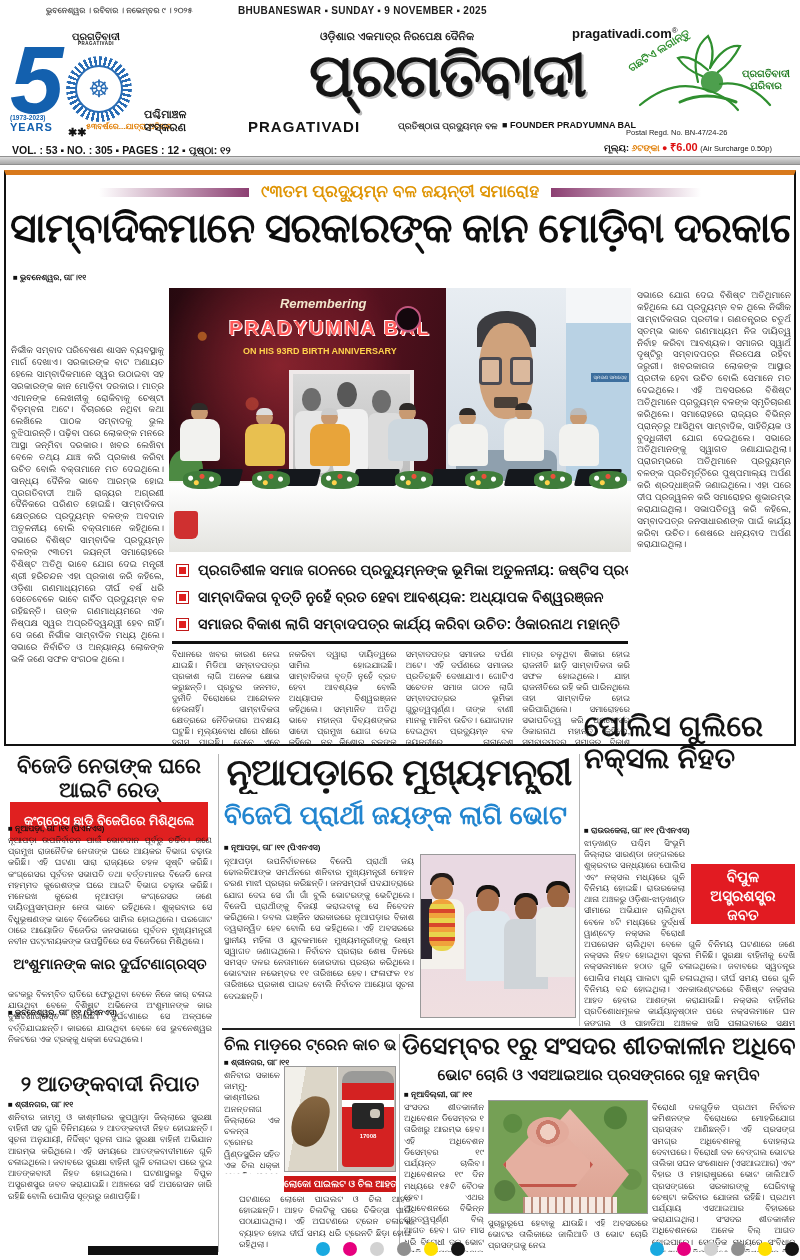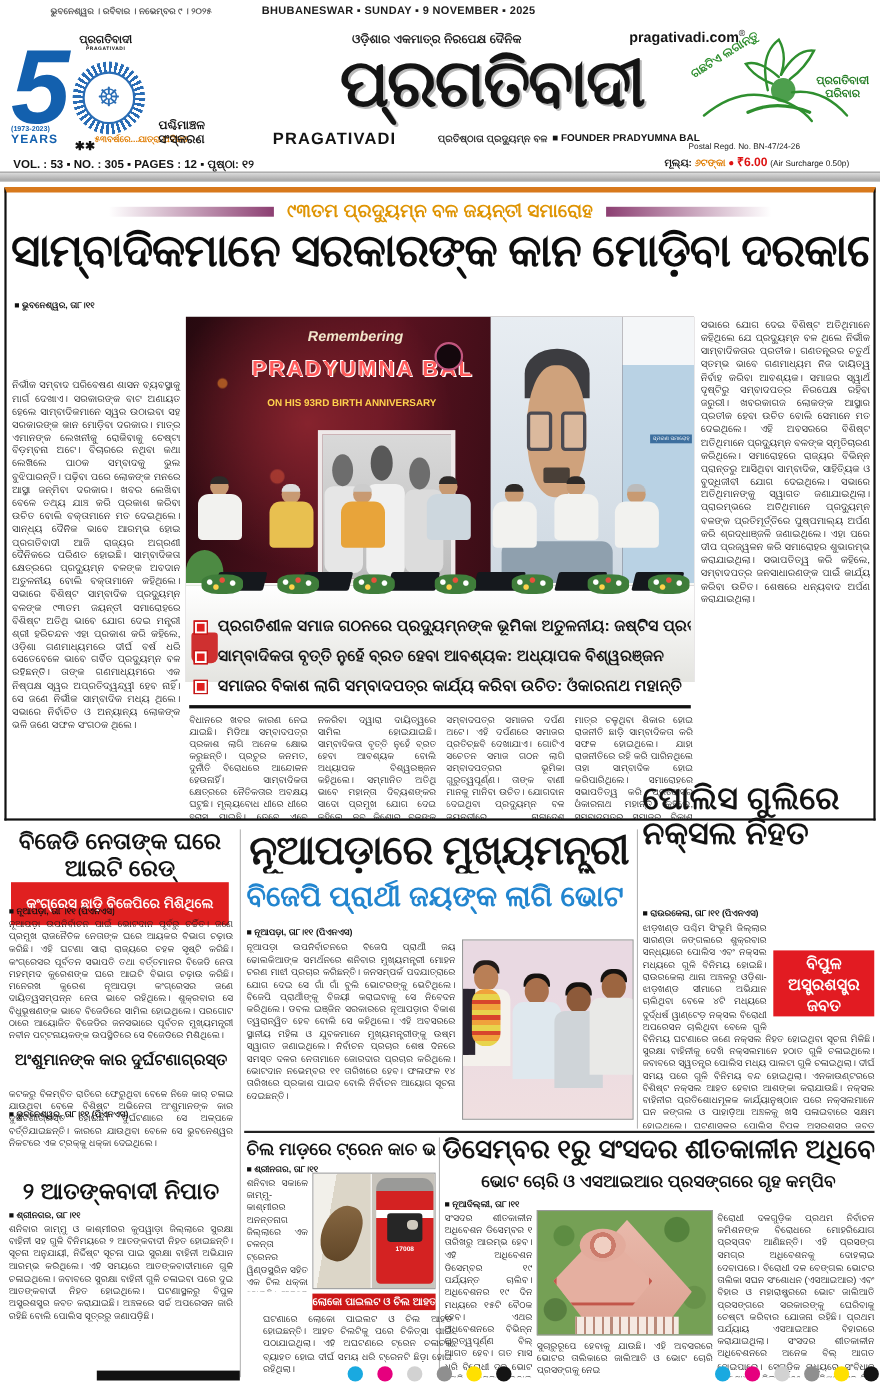--- a/index.html
+++ b/index.html
@@ -61,21 +61,21 @@
   .kicker-txt { color:#df9403; font-weight:900; font-size:17px; white-space:nowrap; }
   .lead-h1 { position:absolute; left:4px; top:26px; width:780px; text-align:center; font-size:41px; font-weight:900;
     letter-spacing:-1px; white-space:nowrap; overflow:hidden; height:62px; line-height:1.35; color:#0d0d0d; }
   .lead-byline { position:absolute; left:7px; top:98px; }
   .lead-intro { position:absolute; left:5px; top:112px; width:153px; height:50px; border-top:2px solid #222; border-bottom:2px solid #222;
     padding:4px 2px; font-weight:800; font-size:9px; text-align:center; overflow:hidden; line-height:1.35; }
   .lead-colL { position:absolute; left:5px; top:170px; width:153px; height:398px; font-size:9px; }
   .lead-colR { position:absolute; left:631px; top:115px; width:154px; height:452px; font-size:9px; }
 
   
-  .lead-photo { position:absolute; left:163px; top:113px; width:462px; height:332px; overflow:hidden; background:#201018; }
+  .lead-photo { position:absolute; left:163px; top:113px; width:462px; height:264px; overflow:hidden; background:#201018; }
   .pp-back { position:absolute; left:0; top:0; width:60%; height:73%;
     background:
       radial-gradient(circle at 12% 25%, rgba(242,140,40,.55) 0 4px, transparent 5px),
       radial-gradient(circle at 30% 60%, rgba(230,90,60,.45) 0 6px, transparent 7px),
       radial-gradient(circle at 48% 20%, rgba(250,170,60,.4) 0 3px, transparent 4px),
       radial-gradient(circle at 8% 75%, rgba(250,170,60,.35) 0 5px, transparent 6px),
       radial-gradient(circle at 55% 75%, rgba(240,120,50,.4) 0 4px, transparent 5px),
       radial-gradient(circle at 40% 40%, rgba(150,40,50,.8), transparent 60%),
       linear-gradient(100deg,#26090f,#5a1220 60%,#3a0d16); }
   .pp-portrait { position:absolute; left:60%; top:0; width:26%; height:73%; background:linear-gradient(#e8edf2,#cfd9e2); }
@@ -128,21 +128,21 @@
 
   
   .h-itraid { left:8px; top:754px; width:202px; text-align:center; font-size:21px; font-weight:900; line-height:1.12; }
   .redbox { left:10px; top:802px; width:198px; background:#e02020; color:#fff; font-weight:800; font-size:12.5px;
     text-align:center; padding:12px 0; white-space:nowrap; overflow:hidden; }
   .h-car { left:8px; top:956px; width:204px; text-align:center; font-size:14.5px; font-weight:900; white-space:nowrap; overflow:hidden; }
   .h-terror { left:8px; top:1072px; width:204px; text-align:center; font-size:21px; font-weight:900; white-space:nowrap; overflow:hidden; }
   .h-cm1 { left:224px; top:752px; width:350px; text-align:center; font-size:37px; font-weight:900; white-space:nowrap; overflow:hidden; letter-spacing:-1px; }
   .h-cm2 { left:224px; top:800px; width:350px; text-align:center; font-size:26px; font-weight:900; color:#2285cf; white-space:nowrap; overflow:hidden; }
   .h-naxal { left:584px; top:711px; width:210px; text-align:left; font-size:29px; font-weight:900; line-height:1.1; height:72px; overflow:hidden; }
-  .naxal-inset { float:right; width:92px; height:60px; background:#e21b22; color:#fff; font-weight:900; font-size:15px;
+  .naxal-inset { float:right; width:104px; height:60px; background:#e21b22; color:#fff; font-weight:900; font-size:15px;
     text-align:center; line-height:1.25; margin:26px 0 4px 6px; padding-top:4px; }
   .cm-photo { left:420px; top:854px; width:156px; height:164px; overflow:hidden; background:linear-gradient(#e9d9e2 0 30%, #f0dfe0); border:1px solid #999; }
   .fig { position:absolute; }
   .fig .hd { position:absolute; width:22px; height:24px; border-radius:50%; background:#b97f56; left:8px; top:8px; }
   .fig .hr { position:absolute; width:24px; height:12px; border-radius:10px 10px 0 0; background:#221c1a; left:7px; top:4px; }
   .fig .bd { position:absolute; width:44px; height:70px; border-radius:10px 10px 0 0; left:-3px; top:30px; background:#f4f1ec; }
   .garland { position:absolute; left:6px; top:30px; width:26px; height:52px; border-radius:12px;
     background:repeating-linear-gradient(#f0a23c 0 5px, #e8d44c 5px 10px, #d8452c 10px 14px); }
   .vest { position:absolute; left:-3px; top:30px; width:12px; height:60px; background:#2a2530; }
   .vest.r { left:auto; right:-3px; }

